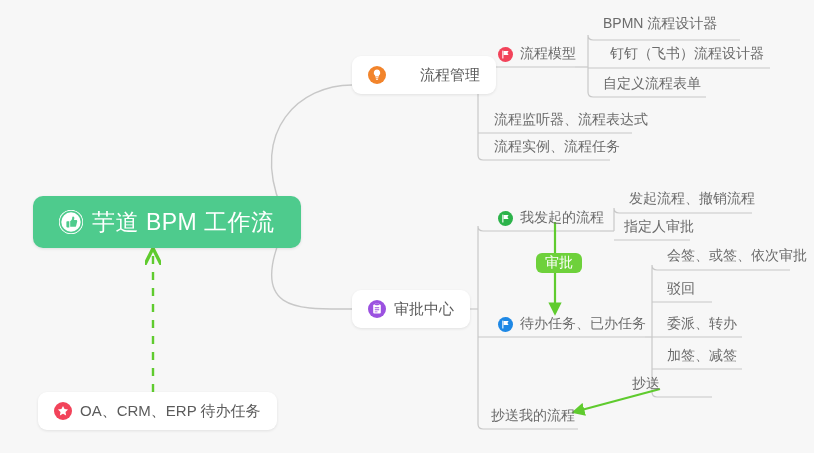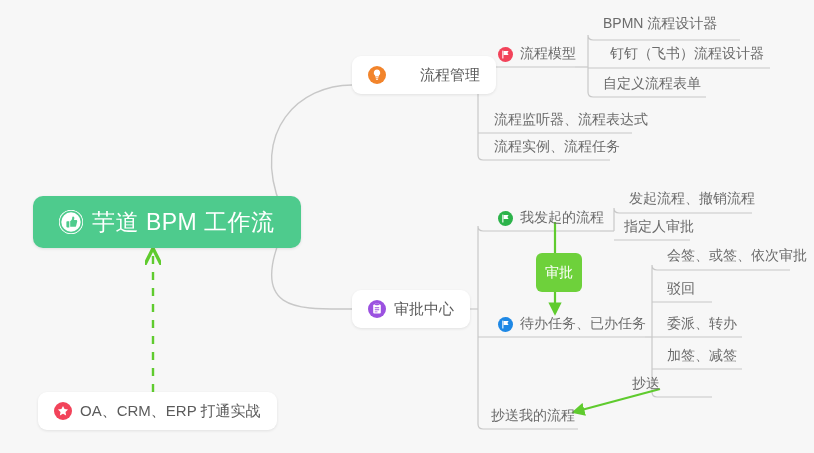--- a/index.html
+++ b/index.html
@@ -61,21 +61,21 @@
     font-size: 14px;
     height: 26px;
     padding: 0 4px;
   }
   
   .tag {
     background: #6ed13b;
     border-radius: 6px;
     color: #ffffff;
     font-size: 14px;
-    height: 39px;
+    height: 20px;
     padding: 0 9px;
     justify-content: center;
   }
   
   .icon {
     width: 18px;
     height: 18px;
     border-radius: 50%;
     margin-right: 8px;
     flex: 0 0 auto;
@@ -291,16 +291,16 @@
   </div>
 
   <div class="node card" style="left:38px; top:392px;">
     <span class="icon">
       <svg width="18" height="18" viewBox="0 0 18 18">
         <circle cx="9" cy="9" r="9" fill="#f2435a"></circle>
         <path d="M9 3.9 l1.55 3.15 l3.48 0.5 l-2.52 2.45 l0.6 3.46 L9 11.83 l-3.11 1.63
                  l0.6 -3.46 L3.97 7.55 l3.48 -0.5 z" fill="#ffffff"></path>
       </svg>
     </span>
-    <span>OA、CRM、ERP 打通实战</span>
+    <span>OA、CRM、ERP 待办任务</span>
   </div>
 
 </div>
 
 </body></html>

